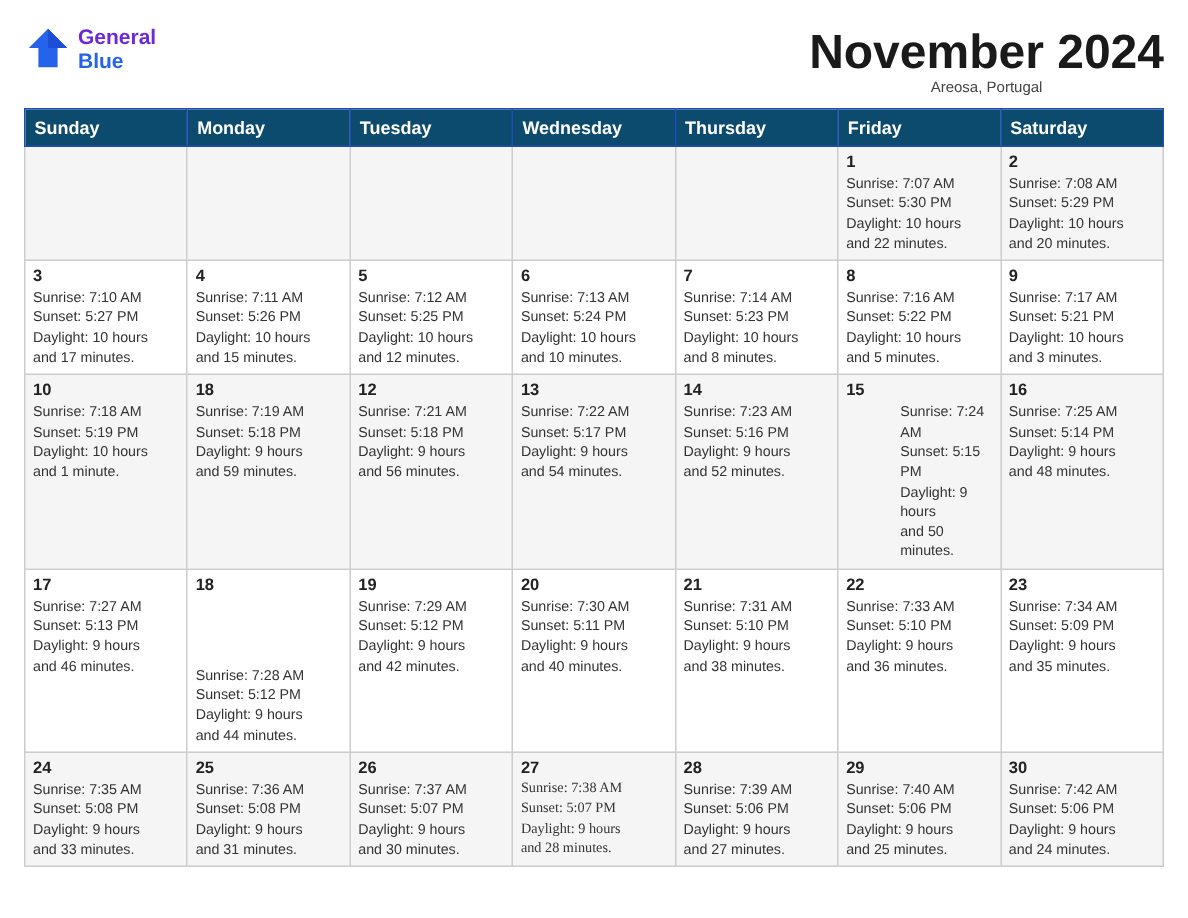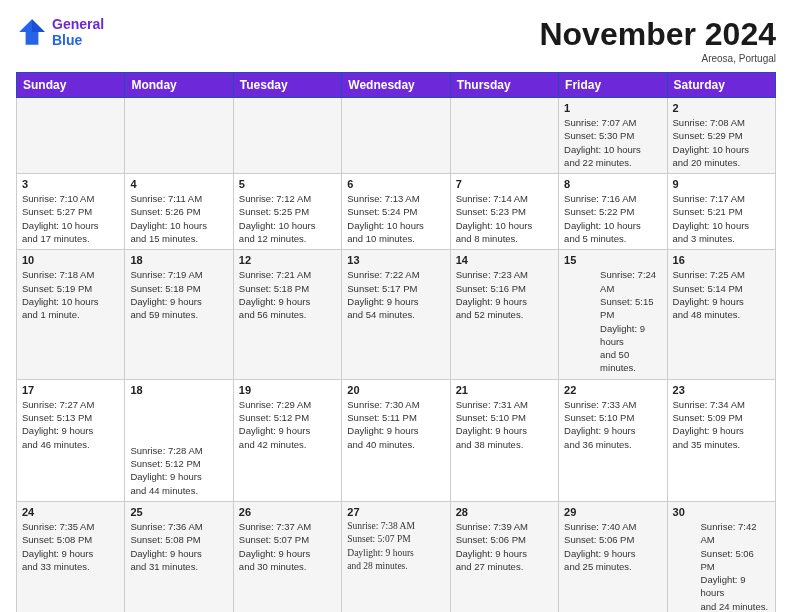--- a/index.html
+++ b/index.html
@@ -19,37 +19,37 @@
     .logo {
       display: flex;
       align-items: center;
       gap: 4px;
     }
     .logo-icon {
       width: 32px;
       height: 32px;
     }
     .title-block {
-      text-align: right;
+      text-align: center;
     }
     .month-title {
       font-size: 32px;
       font-weight: bold;
       color: #1a1a1a;
     }
     .location {
       font-size: 10px;
       color: #444;
     }
     table {
       width: 100%;
       border-collapse: collapse;
     }
     thead th {
-      background: #6d28d9;
+      background: #0c4a6e;
       color: #fff;
       font-size: 12px;
       font-weight: bold;
       padding: 5px 6px;
       text-align: left;
       border: 1px solid #1e4db7;
       margin-left: 40px;
     }
     tbody td {
       vertical-align: top;
@@ -325,20 +325,20 @@
         </td>
         <td>
           <div class="day-number">29</div>
           <div class="day-info" style="white-space: pre-line;">Sunrise: 7:40 AM
 Sunset: 5:06 PM
 Daylight: 9 hours
 and 25 minutes.</div>
         </td>
         <td>
           <div class="day-number">30</div>
-          <div class="day-info" style="white-space: pre-line; margin-left: 28px;">Sunrise: 7:42 AM
+          <div class="day-info" style="white-space: pre-line;">Sunrise: 7:42 AM
 Sunset: 5:06 PM
 Daylight: 9 hours
 and 24 minutes.</div>
         </td>
       </tr>
     </tbody>
 </table>
 
 </body></html>

